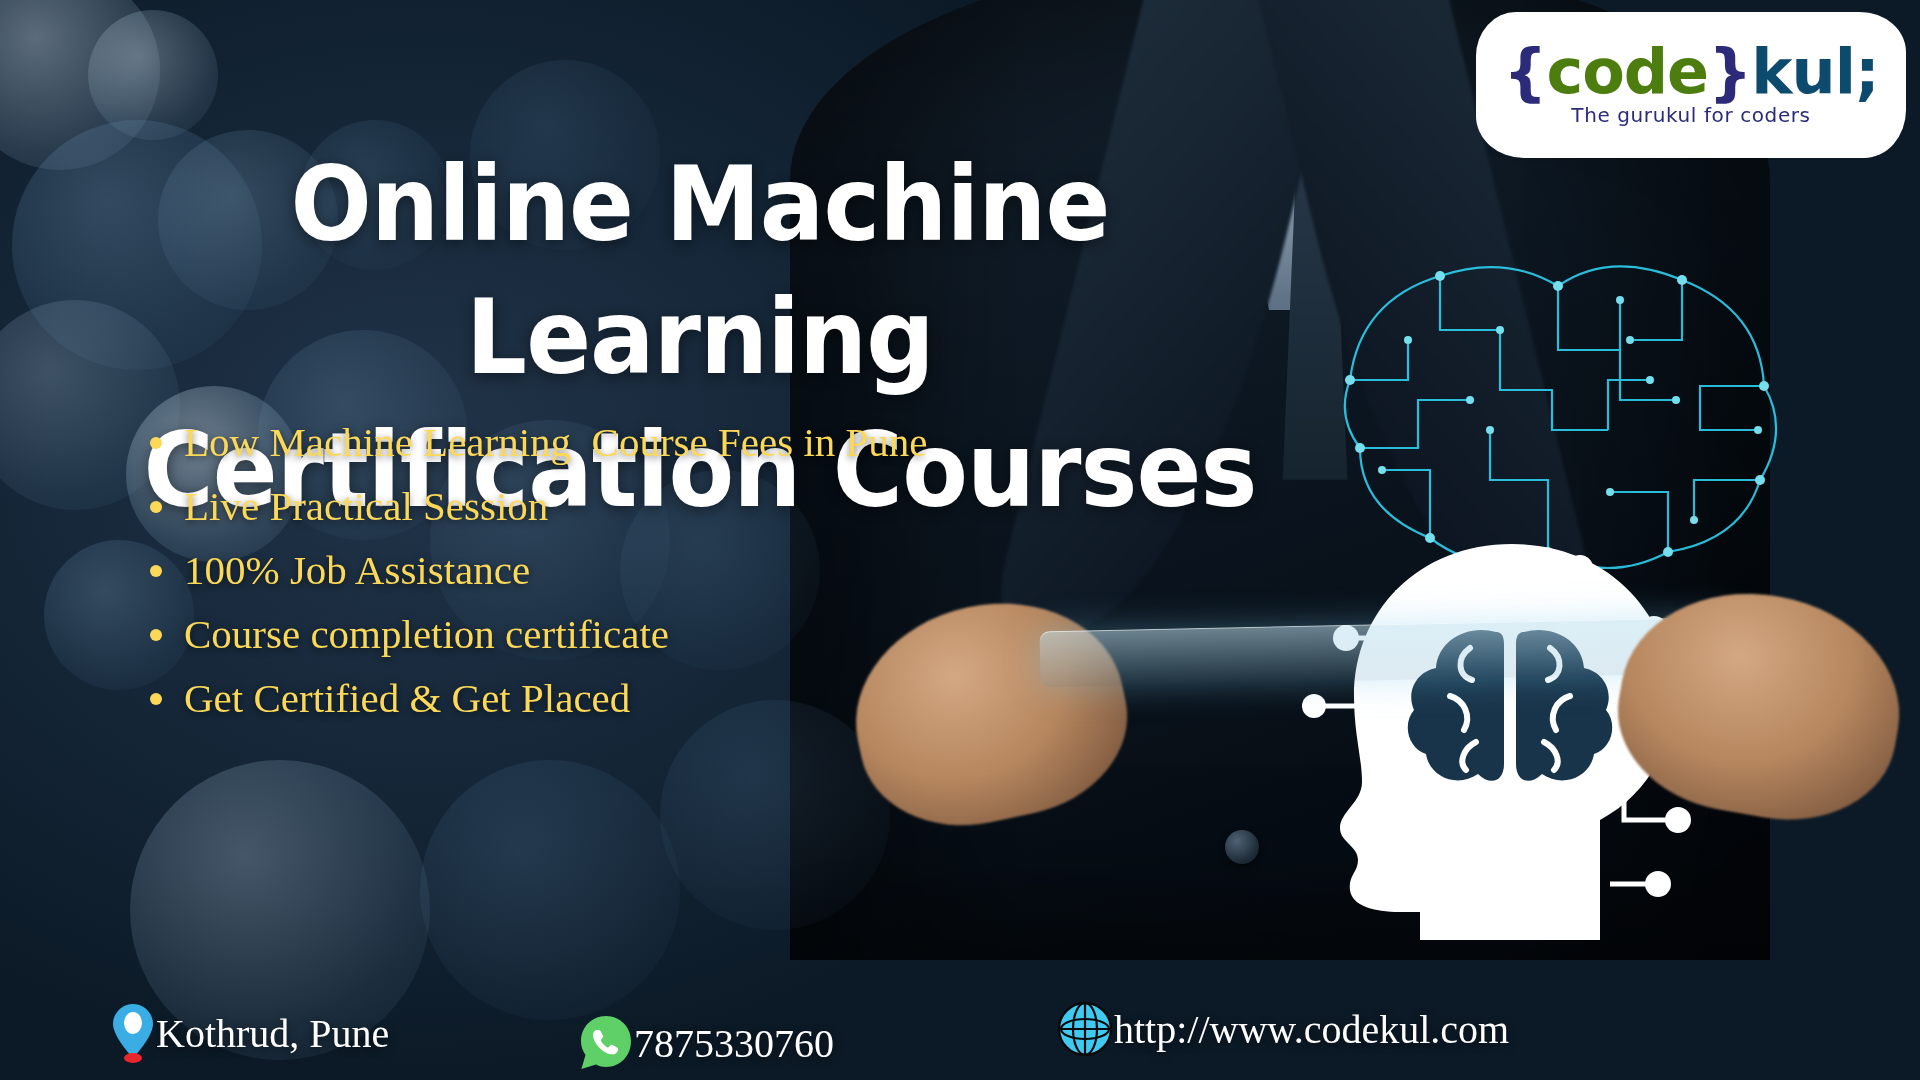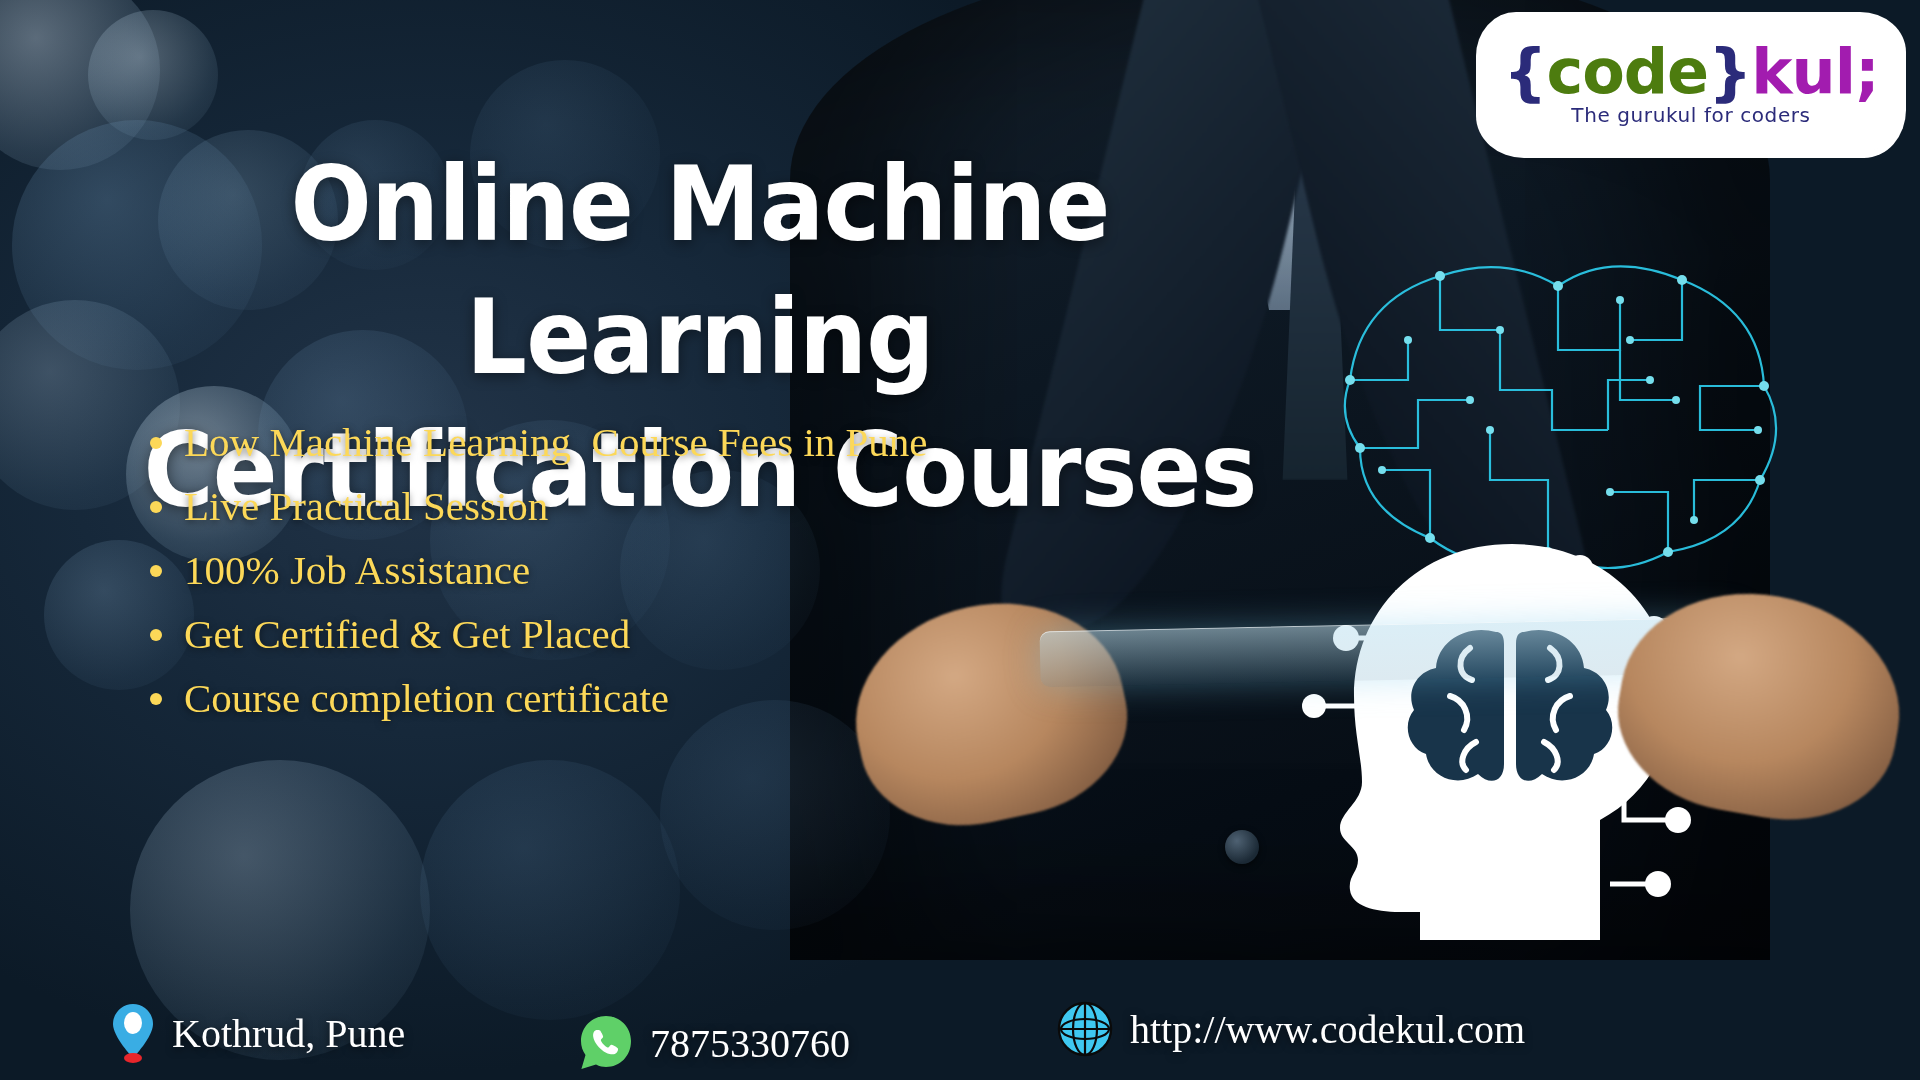--- a/index.html
+++ b/index.html
@@ -99,21 +99,21 @@
     box-shadow:0 0 0 6px #fff;
     display:flex;flex-direction:column;align-items:center;justify-content:center;
   }
   .logo-word{
     font-family:"DejaVu Sans",sans-serif;
     font-weight:700;font-size:62px;line-height:.95;letter-spacing:-1px;
     white-space:nowrap;
   }
   .logo-word .brace{color:#2b2b7a;}
   .logo-word .code{color:#4d7c0f;}
-  .logo-word .kul{color:#a21caf;}
+  .logo-word .kul{color:#0c4a6e;}
   .logo-tag{
     font-family:"DejaVu Sans",sans-serif;
     color:#2b2b7a;font-size:20px;letter-spacing:.6px;margin-top:2px;white-space:nowrap;
   }
 
   .title{
     position:absolute;left:0;top:138px;width:1400px;text-align:center;
     font-family:"DejaVu Sans",sans-serif;
     font-weight:700;color:#ffffff;font-size:104px;line-height:1.28;
     letter-spacing:-1px;
@@ -133,21 +133,21 @@
     white-space:pre;
   }
   .bullets li .dot{
     position:absolute;left:0;top:50%;width:12px;height:12px;margin-top:-6px;
     background:#FCD858;border-radius:50%;
   }
 
   .contacts{
     position:absolute;left:110px;top:1000px;width:1760px;height:62px;
   }
-  .contact{position:absolute;display:flex;align-items:center;gap:16px;}
+  .contact{position:absolute;display:flex;align-items:center;}
   .contact .ctext{
     color:#ffffff;font-family:"Liberation Serif",serif;font-size:40px;
     text-shadow:0 2px 8px rgba(0,0,0,.6);white-space:nowrap;
   }
   .c-loc{left:0;top:2px;}
   .c-phone{left:468px;top:14px;}
   .c-web{left:946px;top:0px;}
 </style>
 </head>
 <body>
@@ -279,22 +279,22 @@
 
   <div class="title">
     <span>Online Machine Learning</span>
     <span class="l2">Certification Courses</span>
   </div>
 
   <ul class="bullets">
     <li><span class="dot"></span><span>Low Machine Learning  Course Fees in Pune</span></li>
     <li><span class="dot"></span><span>Live Practical Session</span></li>
     <li><span class="dot"></span><span>100% Job Assistance</span></li>
+    <li><span class="dot"></span><span>Course completion certificate</span></li>
     <li><span class="dot"></span><span>Get Certified &amp; Get Placed</span></li>
-    <li><span class="dot"></span><span>Course completion certificate</span></li>
   </ul>
 
   <div class="contacts">
 
     <div class="contact c-loc">
       <svg width="46" height="62" viewBox="0 0 46 62">
         <path d="M23 2 C12 2 3 11 3 22 C3 35 23 56 23 56 C23 56 43 35 43 22 C43 11 34 2 23 2 Z" fill="#39ADE4"></path>
         <ellipse cx="23" cy="21" rx="9" ry="11" fill="#ffffff"></ellipse>
         <ellipse cx="23" cy="56" rx="9" ry="5" fill="#E8262B"></ellipse>
       </svg>

